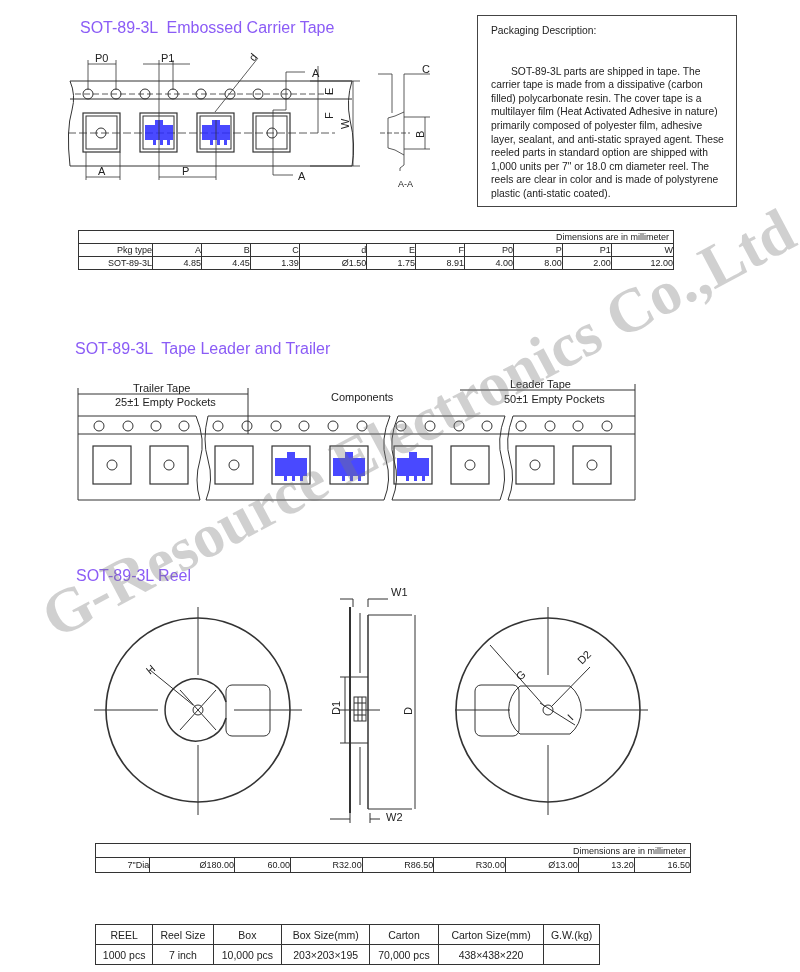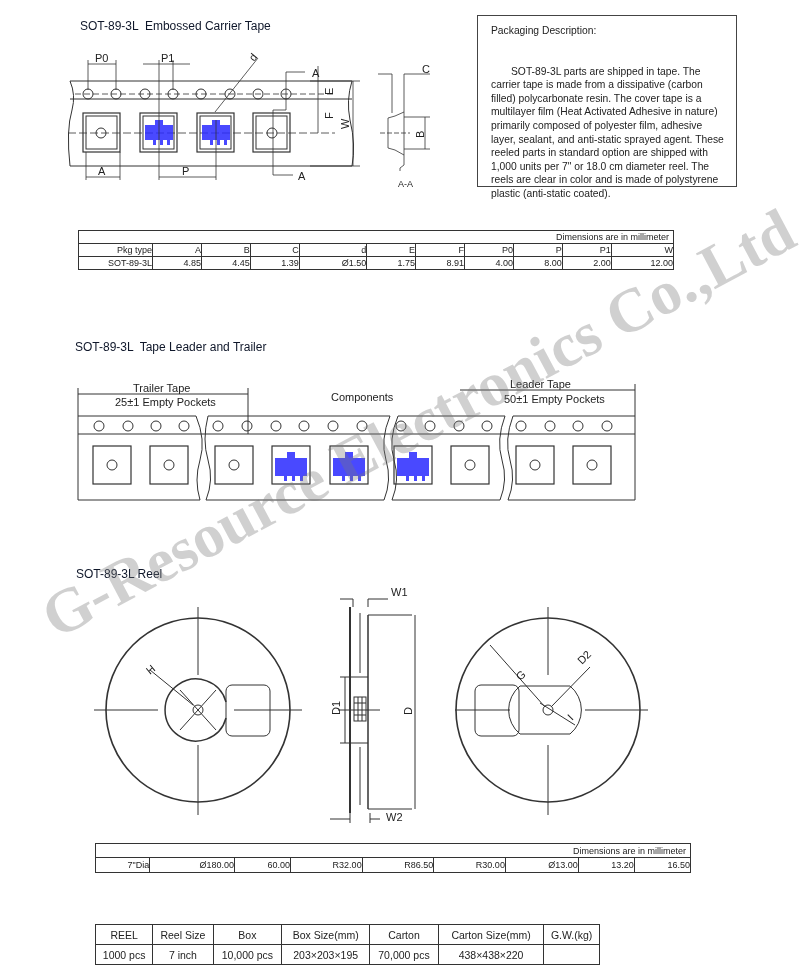--- a/index.html
+++ b/index.html
@@ -1,20 +1,20 @@
 <!DOCTYPE html>
 <html><head>
 <meta charset="utf-8">
 <style>
   html, body { margin: 0; padding: 0; background: #fff; }
   body { width: 800px; height: 972px; position: relative; overflow: hidden;
          font-family: "Liberation Sans", sans-serif; color: #1a1a1a; }
   .abs { position: absolute; }
-  .title { font-size: 12px; color: #0f172a; white-space: pre; }
-  .desc-box { left: 477px; top: 15px; width: 260px; height: 172px; border: 1.5px solid #444;
+  .title { font-size: 16px; color: #8b5cf6; white-space: pre; }
+  .desc-box { left: 477px; top: 15px; width: 260px; height: 192px; border: 1.5px solid #444;
               box-sizing: border-box; padding: 8px 12px 8px 13px; font-size: 10.3px; line-height: 13.6px; color: #222; }
   .desc-box .indent { text-indent: 20px; margin-top: 27px; }
   table.dim { position: absolute; border-collapse: collapse; font-size: 9px; color: #222; }
   table.dim td { border: 1px solid #333; text-align: right; padding: 0; height: 12px; }
   table.dim td.hdr { text-align: right; padding-right: 4px; border-radius: 6px; }
   table.pk { position: absolute; border-collapse: collapse; font-size: 10.5px; color: #222; }
   table.pk td { border: 1px solid #333; text-align: center; padding: 0; height: 19px; }
   svg text { font-family: "Liberation Sans", sans-serif; }
   .wm { left: 30px; top: 300px; font-family: "Liberation Serif", serif; font-size: 62px; font-weight: bold;
         color: rgba(120,120,120,0.35); transform: rotate(-28deg); transform-origin: 0 0; white-space: nowrap;

